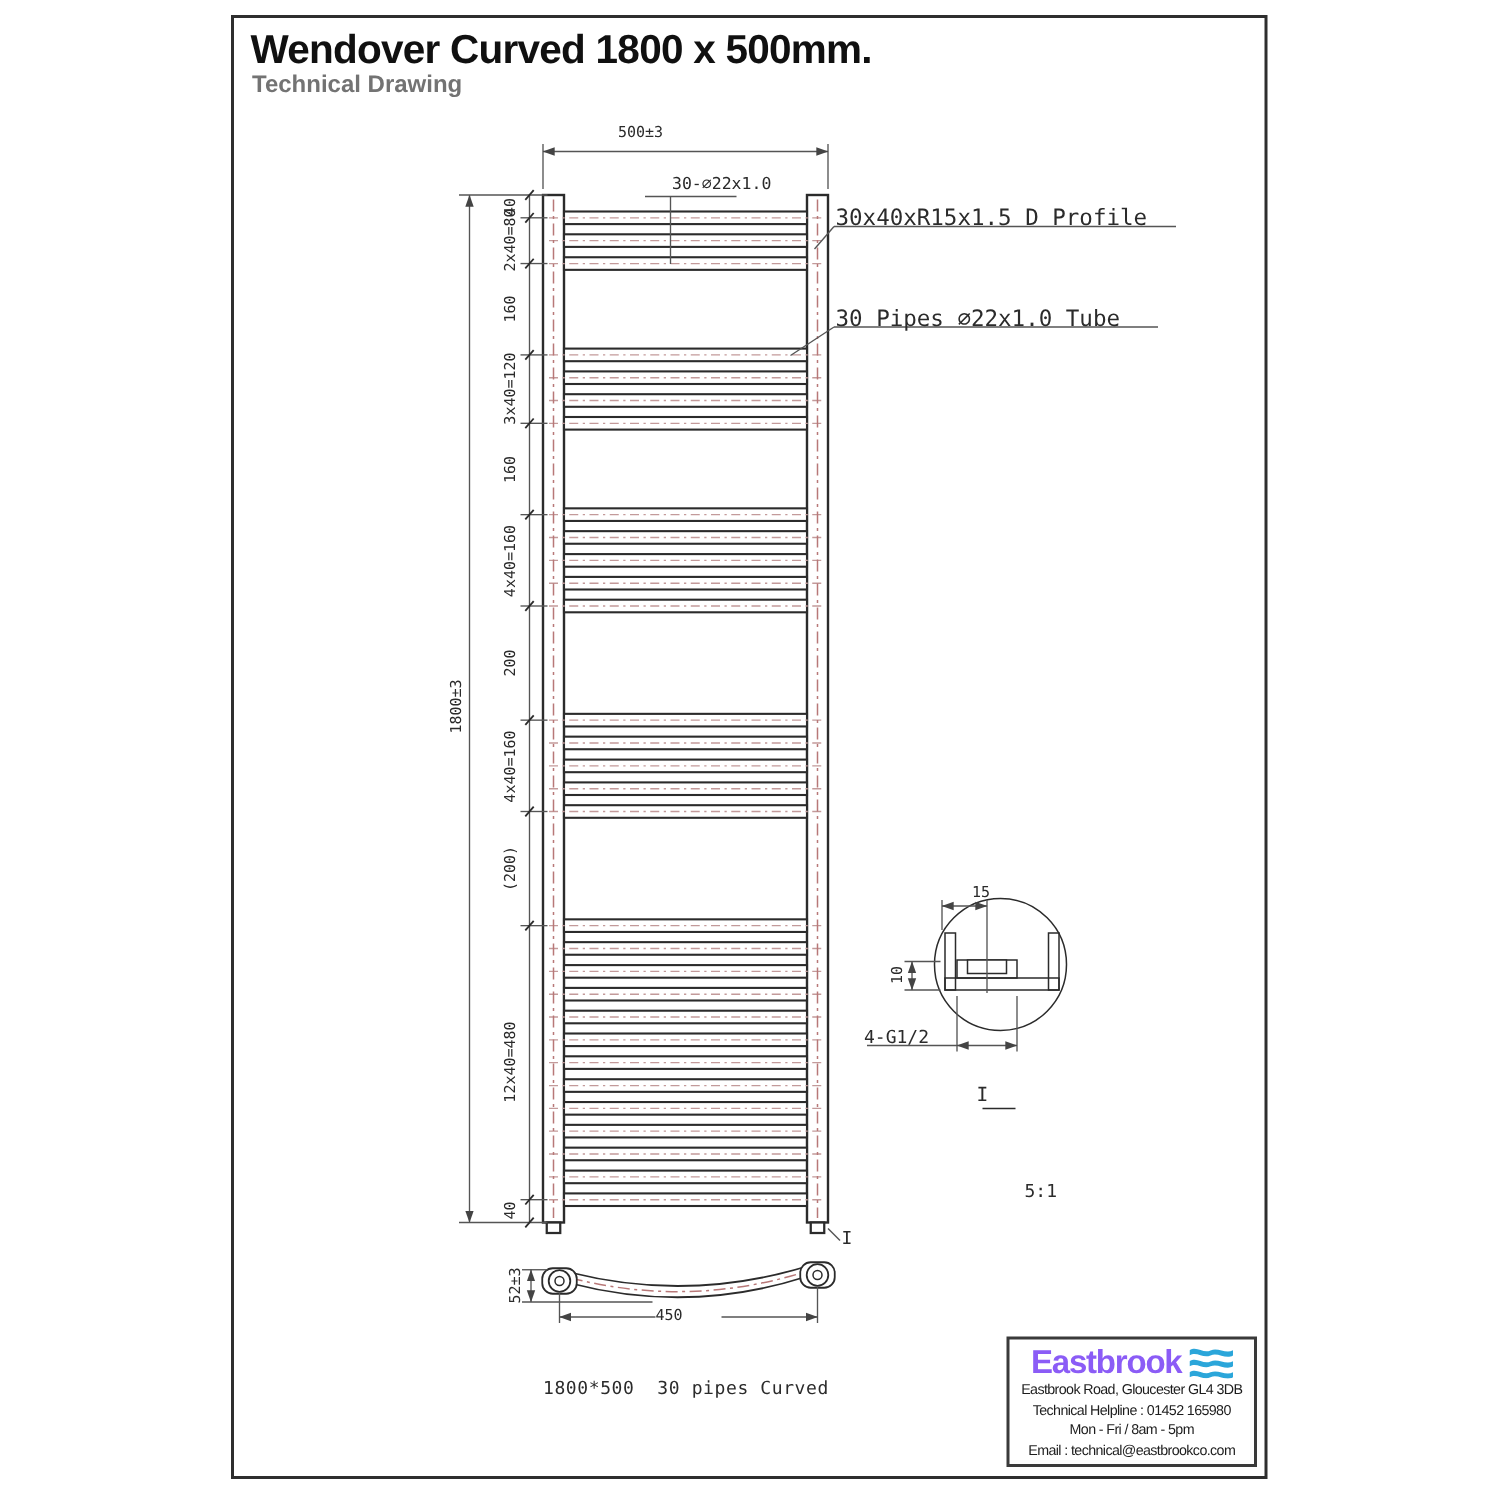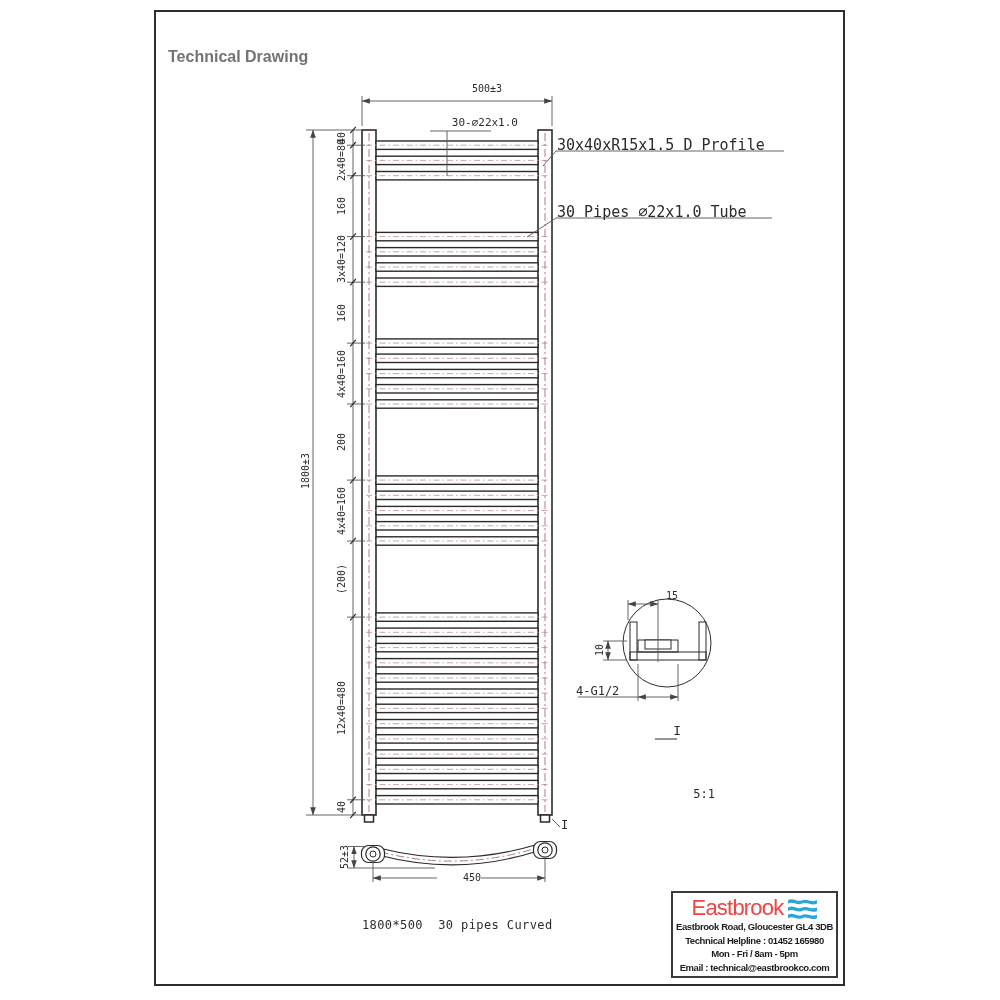--- a/index.html
+++ b/index.html
@@ -6,42 +6,43 @@
   #sheet{position:relative;width:1000px;height:1000px;background:#ffffff;overflow:hidden;
          font-family:"Liberation Sans",sans-serif;}
   #border{position:absolute;left:154px;top:10px;width:691px;height:976px;
           border:2px solid #2e2e2e;box-sizing:border-box;}
   .abs{position:absolute;white-space:nowrap;}
   #title{left:167px;top:18px;font-size:27px;font-weight:bold;color:#101010;letter-spacing:-0.5px;}
   #subtitle{left:168px;top:48px;font-size:16px;font-weight:bold;color:#737373;}
   .cad{font-family:"DejaVu Sans Mono",monospace;color:#2b2b2b;}
   .s10{font-size:10px;} .s11{font-size:11px;margin-left:24px;} .s12{font-size:12px;}
   .s13{font-size:13px;} .s15{font-size:15px;}
-  .ctr{text-align:right;}
+  .ctr{text-align:left;}
   .rot{transform:translate(-50%,-50%) rotate(-90deg);}
   
   .ln{stroke:#2b2b2b;fill:#fff;}
   .lnf{stroke:#2b2b2b;fill:none;}
   .dim{stroke:#555;stroke-width:0.9;fill:none;}
   .cl{stroke:#b87878;stroke-width:1;stroke-dasharray:8 3 2 3;fill:none;}
   
   #brandbox{left:671px;top:891px;width:167px;height:87px;border:2px solid #3a3a3a;
             box-sizing:border-box;background:#fff;display:flex;flex-direction:column;align-items:center;}
   #brandrow{display:flex;align-items:center;gap:5px;margin-top:3px;height:24px;}
-  #brandname{font-size:22px;font-weight:normal;color:#ef4444;letter-spacing:-0.8px;}
-  .brandline{font-size:9.5px;font-weight:bold;color:#1d1d1d;letter-spacing:-0.4px;
+  #brandname{font-size:22px;font-weight:bold;color:#8b5cf6;letter-spacing:-0.8px;}
+  .brandline{font-size:9.5px;font-weight:normal;color:#1d1d1d;letter-spacing:-0.4px;
              line-height:13.5px;text-align:left;}
 </style>
 </head>
 <body>
 
 <div id="sheet">
 
   <div id="border"></div>
 
+  <div class="abs" id="title">Wendover Curved 1800 x 500mm.</div>
   <div class="abs" id="subtitle">Technical Drawing</div>
 
   <svg class="abs" style="left:0;top:0;" width="1000" height="1000" viewBox="0 0 1000 1000">
     <defs>
       <marker id="ar" viewBox="0 0 9 8" markerWidth="9" markerHeight="8" refX="7.8" refY="4" orient="auto-start-reverse" markerUnits="userSpaceOnUse">
         <path d="M0,1.2 L8,4 L0,6.8 Z" fill="#444"></path>
       </marker>
       <pattern id="h" width="3.5" height="3.5" patternUnits="userSpaceOnUse" patternTransform="rotate(45)">
         <rect width="3.5" height="3.5" fill="#fff"></rect>
         <line x1="0" y1="0" x2="0" y2="3.5" stroke="#3c3c3c" stroke-width="0.8"></line>

